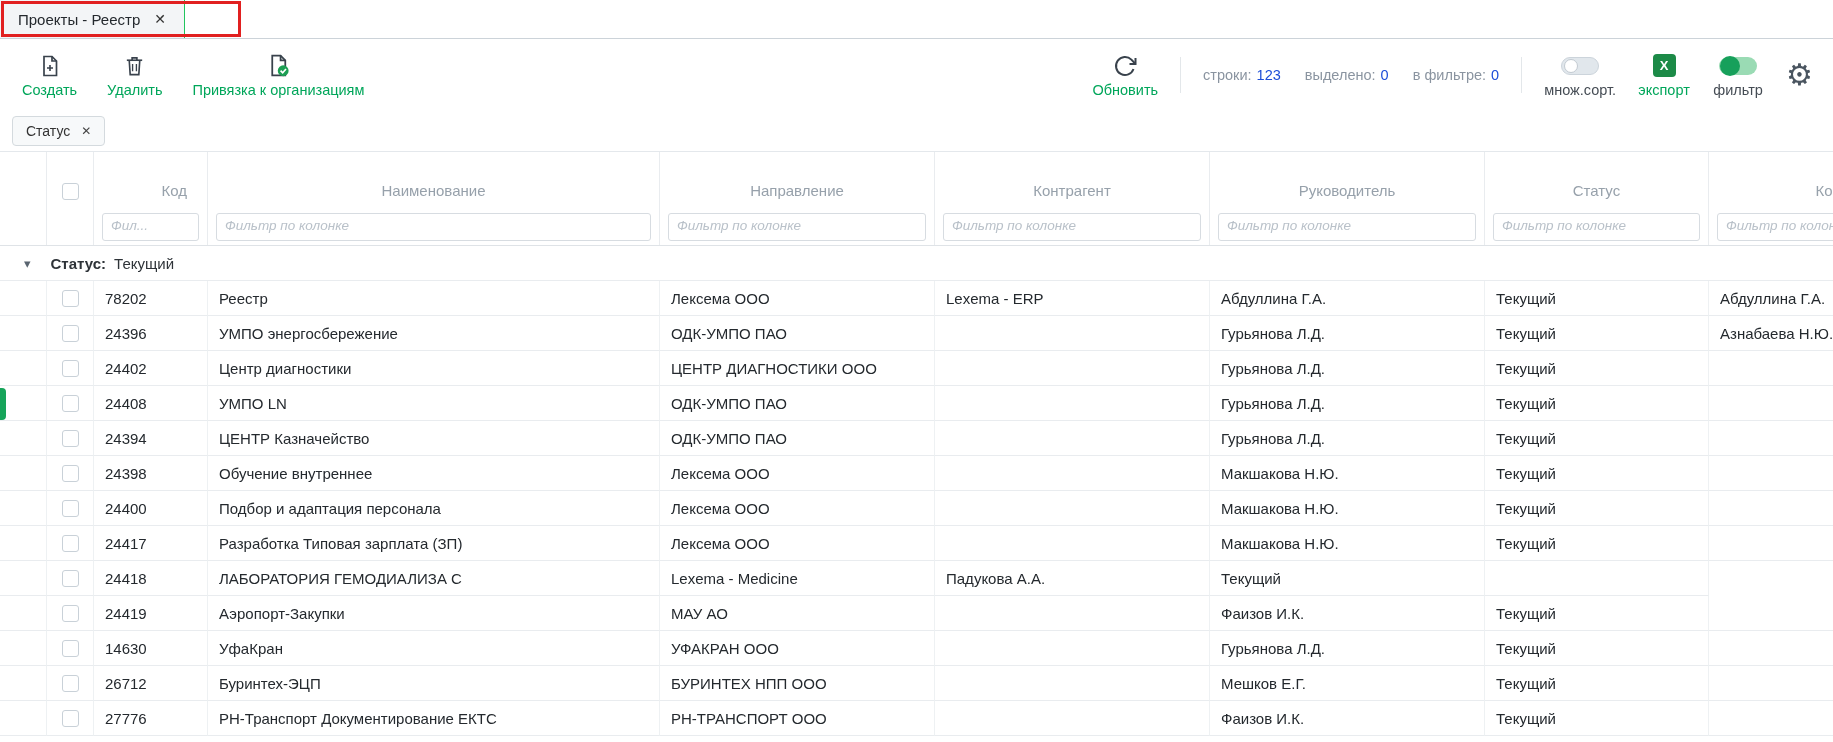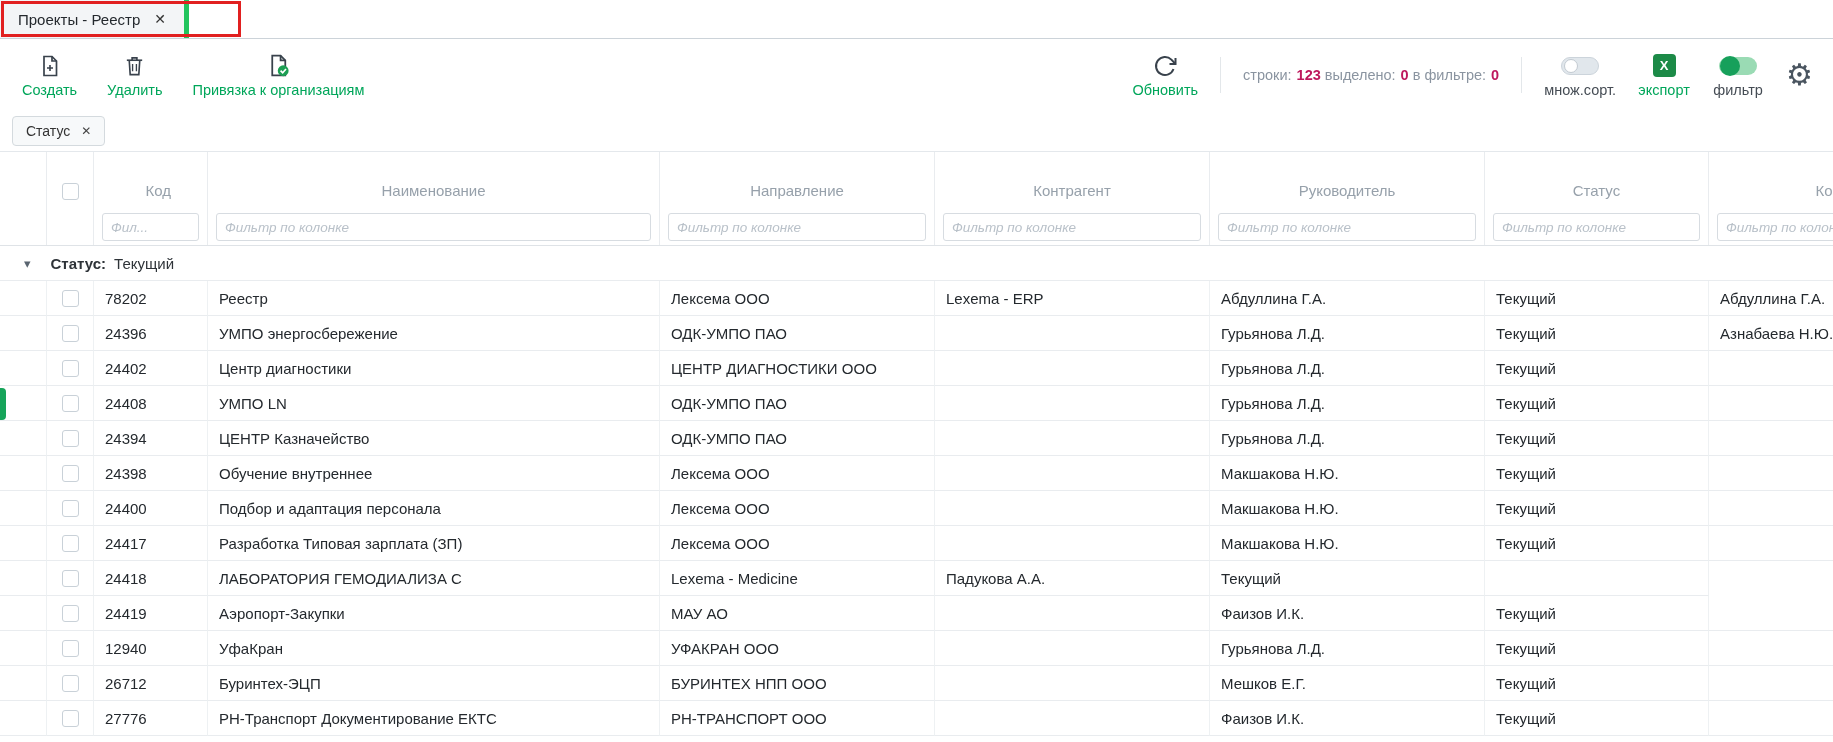--- a/index.html
+++ b/index.html
@@ -19,21 +19,21 @@
     display: flex;
     align-items: stretch;
     position: relative;
   }
   .tab {
     display: flex;
     align-items: center;
     gap: 14px;
     padding: 0 18px;
     background: #f3f5f7;
-    border-right: 5px solid #22c55e;
+    border-right: 1px solid #22c55e;
     font-size: 15px;
     color: #24292e;
     cursor: pointer;
   }
   .tab-close { font-size: 14px; font-weight: bold; color: #333; cursor: pointer; }
   .annotation-box {
     position: absolute;
     left: 1px; top: 1px;
     width: 240px; height: 36px;
     border: 3px solid #e12020;
@@ -56,24 +56,24 @@
     align-items: center;
     gap: 3px;
     cursor: pointer;
     min-width: 52px;
   }
   .tb-icon { height: 27px; display: flex; align-items: center; justify-content: center; }
   .tb-label { font-size: 14.5px; color: #00a65a; white-space: nowrap; }
   .tb-label.dark { color: #454c54; }
   .toolbar-right { margin-left: auto; display: flex; align-items: center; gap: 22px; }
   .v-divider { width: 1px; height: 36px; background: #e3e7ea; }
-  .stats { display: flex; align-items: flex-end; gap: 4px; font-size: 14.5px; white-space: nowrap; }
+  .stats { display: flex; align-items: flex-end; gap: 24px; font-size: 14.5px; white-space: nowrap; }
   .stat { display: flex; align-items: baseline; gap: 5px; }
   .stat-label { color: #8a94a0; }
-  .stat-value { color: #be185d; font-weight: bold; }
+  .stat-value { color: #1d4ed8; font-weight: normal; }
 
   .toggle { width: 38px; height: 18px; border-radius: 9px; position: relative; cursor: pointer; }
   .toggle.off { background: #e1e7ec; border: 1px solid #ccd4db; }
   .toggle.off .knob {
     position: absolute; left: 2px; top: 1px;
     width: 14px; height: 14px; border-radius: 50%;
     background: #ffffff; border: 1px solid #c2cad1;
   }
   .toggle.on { background: #9adbb4; }
   .toggle.on .knob {
@@ -117,34 +117,34 @@
   }
   .hdr-labels { height: 56px; }
   .hdr-labels .h-cell {
     display: flex; align-items: flex-end; justify-content: center;
     padding-bottom: 9px;
     color: #97a1ab; font-size: 15px;
     border-right: 1px solid #e9ecef;
     white-space: nowrap; overflow: hidden;
     cursor: pointer;
   }
-  .hdr-labels .h-cell.code-h { justify-content: flex-end; padding-right: 36px; }
+  .hdr-labels .h-cell.code-h { justify-content: flex-end; padding-right: 20px; }
   .hdr-labels .h-cell.plain { cursor: default; }
   .hdr-filters { height: 38px; border-bottom: 1px solid #dfe3e7; }
   .hdr-filters .f-cell {
     display: flex; align-items: center;
     padding: 0 8px;
     border-right: 1px solid #e9ecef;
   }
   .col-filter {
     width: 100%; height: 28px;
     border: 1px solid #d7dce1; border-radius: 3px;
     padding: 0 8px;
     font-family: "Liberation Sans", sans-serif;
-    font-size: 14px; color: #333;
+    font-size: 10px; color: #333;
     outline: none; background: #fff;
   }
   .col-filter::placeholder { color: #b9c1c9; font-style: italic; font-size: 13.5px; }
 
   .group-row {
     height: 35px;
     display: flex; align-items: center;
     border-bottom: 1px solid #e9ecef;
     padding-left: 24px;
     font-size: 15px; color: #2e3338;
@@ -485,21 +485,21 @@
     <div class="cell">Фаизов И.К.</div>
     <div class="cell">Текущий</div>
     <div class="cell"></div>
   </div>
 
   <div class="grid-row data-row">
     <div class="cell expand-cell"></div>
     <div class="cell checkbox-cell">
       <span class="checkbox"></span>
     </div>
-    <div class="cell">12940</div>
+    <div class="cell">14630</div>
     <div class="cell">УфаКран</div>
     <div class="cell">УФАКРАН ООО</div>
     <div class="cell"></div>
     <div class="cell">Гурьянова Л.Д.</div>
     <div class="cell">Текущий</div>
     <div class="cell"></div>
   </div>
 
   <div class="grid-row data-row">
     <div class="cell expand-cell"></div>

